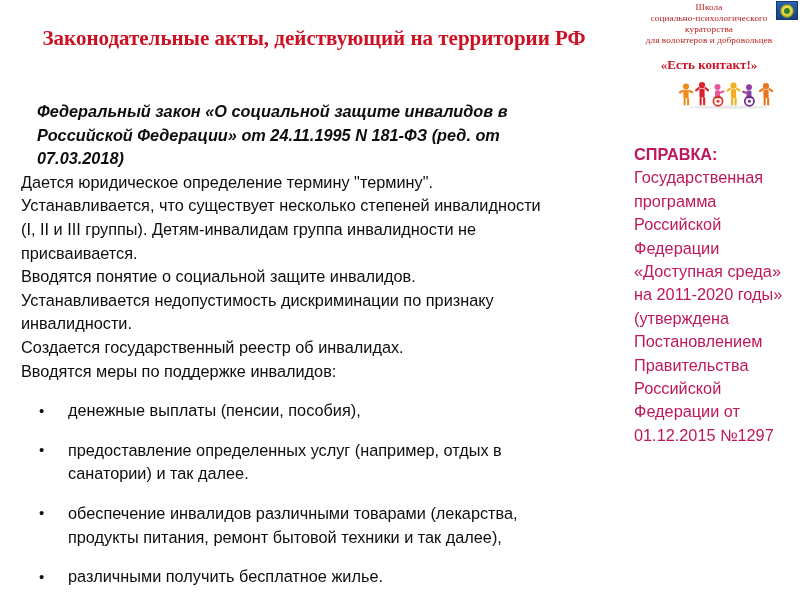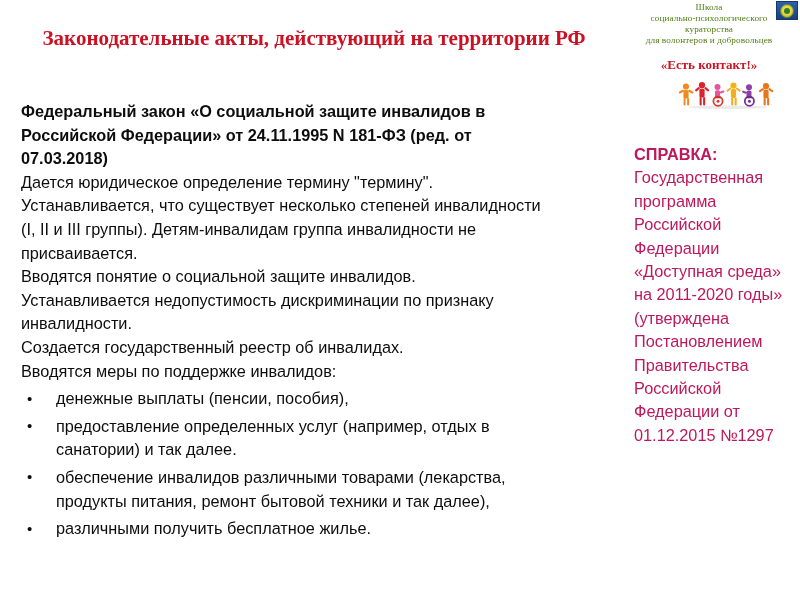--- a/index.html
+++ b/index.html
@@ -21,21 +21,21 @@
   }
 
   
   .school-header {
     position: absolute;
     left: 618px;
     top: 2px;
     width: 182px;
     text-align: center;
     font-family: "Liberation Serif", serif;
-    color: #4d7c0f;
+    color: #b91c1c;
     line-height: 1.18;
   }
   .school-header .sh-line {
     display: block;
     font-size: 9.2px;
     letter-spacing: 0.1px;
     white-space: nowrap;
   }
   .school-header .sh-line.wide {
     font-size: 9.2px;
@@ -115,34 +115,35 @@
     position: absolute;
     left: 21px;
     top: 100px;
     width: 534px;
     color: #0d0d0d;
     font-size: 16.3px;
     line-height: 23.6px;
   }
   .body-copy .lead {
     font-weight: bold;
-    margin: 0 0 0 0;
+    margin: 0 0 0 16px;
+    font-style: italic;
   }
   .body-copy .para {
     margin: 0;
   }
   .body-copy ul.bullets {
     list-style: none;
     margin: 0;
     padding: 0;
   }
   .body-copy ul.bullets > li {
     position: relative;
     padding-left: 31px;
-    margin: 4px;
+    margin: 16px;
   }
   .body-copy ul.bullets > li::before {
     content: "\2022";
     position: absolute;
     left: 2px;
     top: -0.5px;
     font-size: 15px;
   }
 
   

